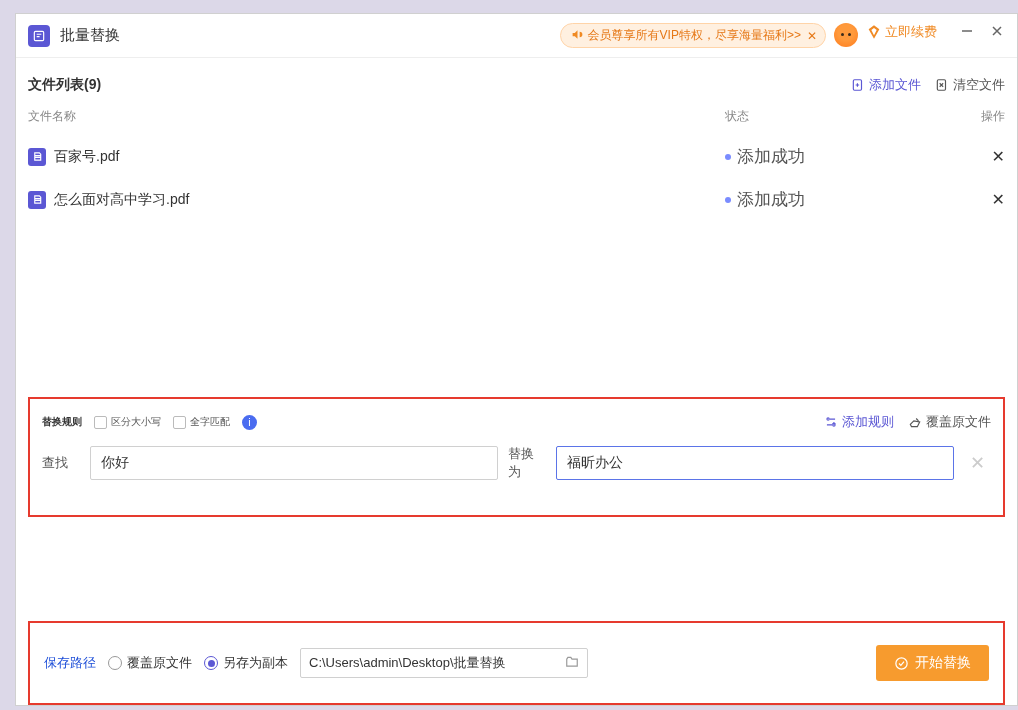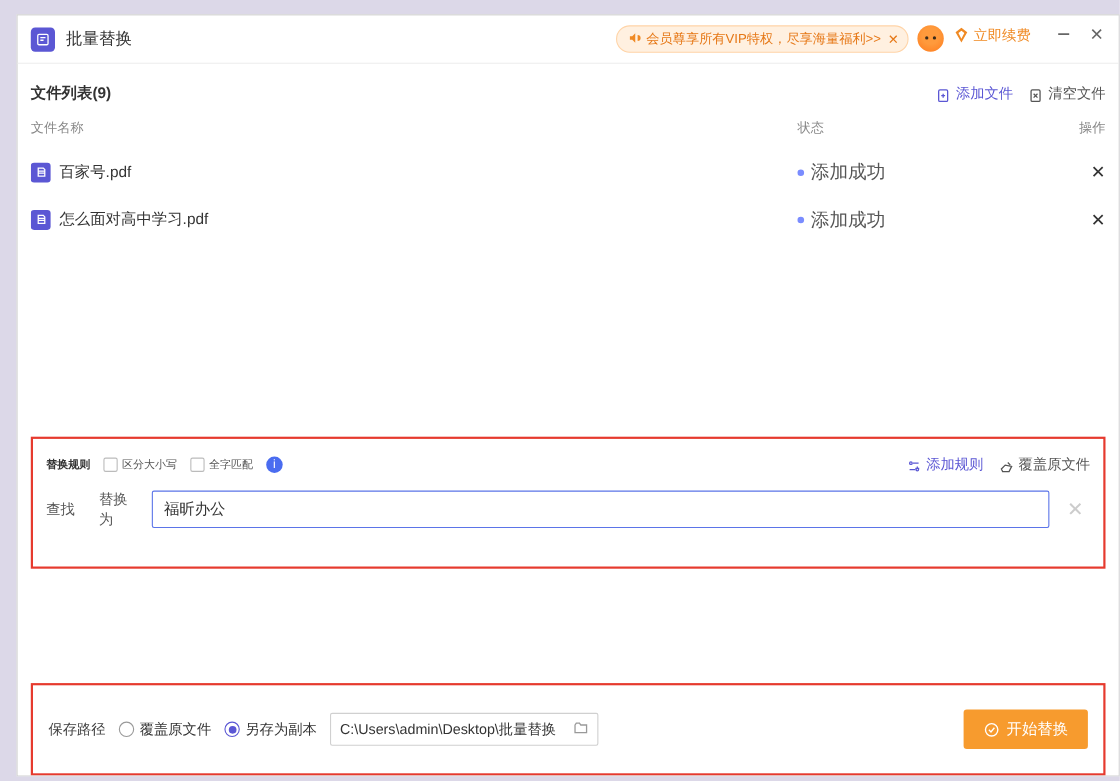--- a/index.html
+++ b/index.html
@@ -74,21 +74,21 @@
     }
     
     .win-controls { display: flex; gap: 14px; margin-left: 14px; }
     .win-btn { width: 16px; height: 16px; display: flex; align-items: center; justify-content: center; cursor: pointer; color: #666; }
     
     .content { flex: 1; padding: 18px 12px 0 12px; display: flex; flex-direction: column; overflow: hidden; }
     
     .filelist-header { display: flex; align-items: center; margin-bottom: 10px; }
     .filelist-title { font-weight: bold; font-size: 14px; }
     .filelist-actions { margin-left: auto; display: flex; gap: 14px; align-items: center; }
-    .link-btn { color: #5b57d4; font-size: 13px; cursor: pointer; display: flex; align-items: flex-end; gap: 4px; }
+    .link-btn { color: #5b57d4; font-size: 13px; cursor: pointer; display: flex; align-items: center; gap: 4px; }
     .link-btn.gray { color: #555; }
     
     .table-head { display: flex; color: #888; font-size: 12px; padding: 4px 0 10px 0; }
     .col-name { flex: 1; }
     .col-status { width: 240px; }
     .col-action { width: 40px; text-align: right; }
     
     .file-row { display: flex; align-items: center; padding: 10px 0; }
     .file-icon {
       width: 18px; height: 18px; background: #5b57d4; border-radius: 3px;
@@ -125,27 +125,27 @@
     .rule-input.replace { flex: 1; border-color: #5b74e8; }
     .rule-remove { color: #ccc; font-size: 18px; cursor: pointer; padding: 0 6px; }
     
     .save-panel {
       border: 2px solid #e63a2e;
       padding: 22px 14px;
       display: flex;
       align-items: center;
       gap: 12px;
     }
-    .save-label { font-size: 13px; color: #404040; }
+    .save-label { font-size: 13px; color: #1d4ed8; }
     .radio-wrap { display: flex; align-items: center; gap: 5px; font-size: 13px; cursor: pointer; }
     .radio-outer { width: 14px; height: 14px; border: 1px solid #999; border-radius: 50%; display: flex; align-items: center; justify-content: center; }
     .radio-outer.checked { border-color: #5b57d4; }
     .radio-inner { width: 7px; height: 7px; border-radius: 50%; background: #5b57d4; }
     .path-input-wrap {
-      width: 244px; height: 30px; border: 1px solid #d0d0d0; border-radius: 2px;
+      width: 288px; height: 30px; border: 1px solid #d0d0d0; border-radius: 2px;
       display: flex; align-items: center; padding: 0 8px;
     }
     .path-input { flex: 1; border: none; outline: none; font-size: 13px; color: #333; }
     .folder-btn { color: #999; cursor: pointer; }
     
     .start-btn {
       margin-left: auto;
       background: #f79b2e;
       color: #fff;
       border: none;
@@ -294,20 +294,21 @@
           <span class="link-btn gray">
             <svg width="14" height="14" viewBox="0 0 24 24" fill="none" stroke="#555" stroke-width="2">
                 <path d="M4 16l6-6 10 2-4 8H6z M14 6l4 4"></path>
               </svg>
             <span>覆盖原文件</span>
           </span>
         </div>
       </div>
       <div class="rule-row">
         <span class="rule-label">查找</span>
+        <input class="rule-input find" value="你好" style="">
         <span class="rule-label">替换为</span>
         <input class="rule-input replace" value="福昕办公" style="">
         <span class="rule-remove">✕</span>
       </div>
     </div>
 
     <div style="height:104px"></div>
 
     <div class="save-panel">
       <span class="save-label">保存路径</span>

